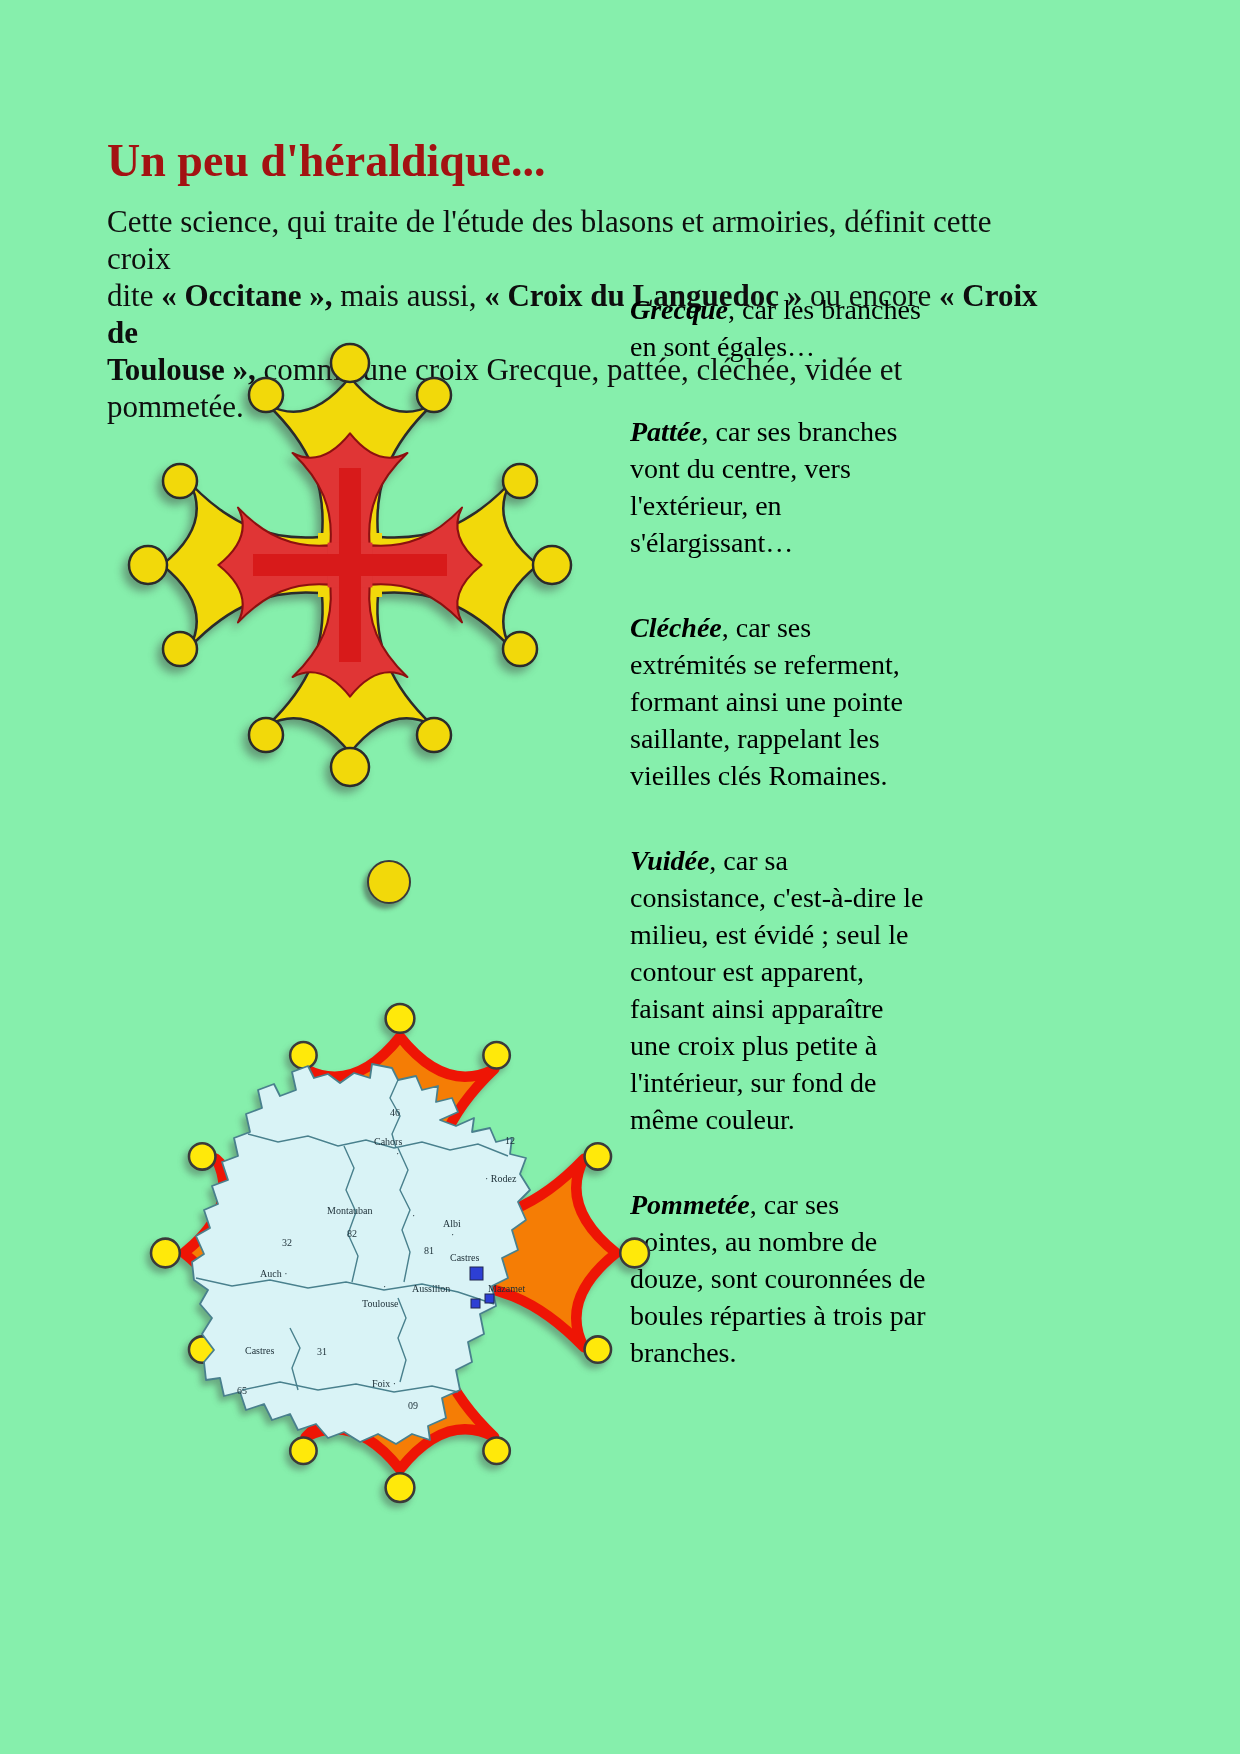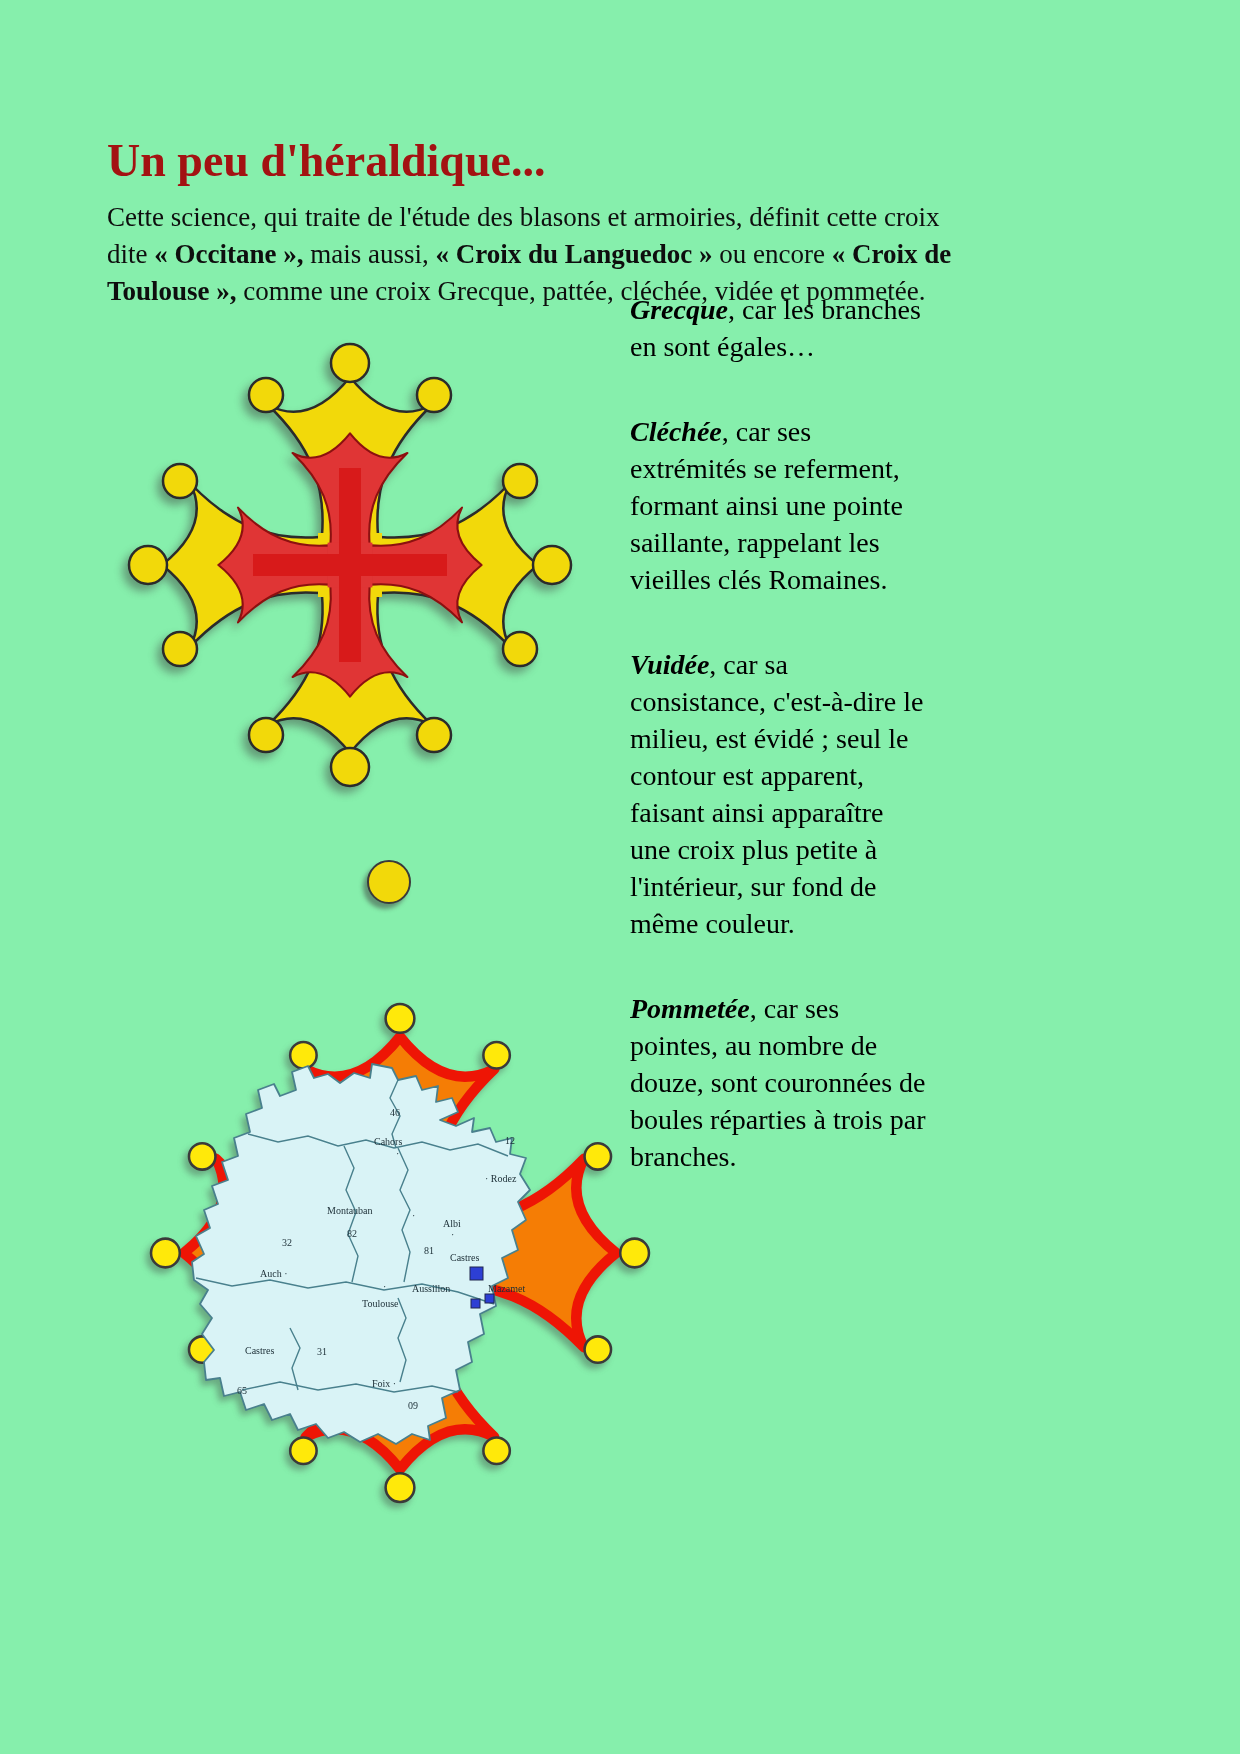--- a/index.html
+++ b/index.html
@@ -1,20 +1,20 @@
 <!DOCTYPE html>
 <html><head>
 <meta charset="utf-8">
 <style>
   html,body{margin:0;padding:0;background:#fff;}
   .page{position:relative;width:1240px;height:1754px;background:#86efac;
         font-family:"Liberation Serif",serif;overflow:hidden;}
   .title{position:absolute;left:107px;top:102px;font-size:46px;line-height:1.2;
          font-weight:bold;color:#a31212;}
-  .intro{position:absolute;left:107px;top:172px;width:935px;font-size:27px;
+  .intro{position:absolute;left:107px;top:172px;width:935px;font-size:31px;
          line-height:37px;color:#0e0e0e;white-space:pre-line;}
   .intro b{font-weight:bold;}
   .defs{position:absolute;left:622px;top:291px;width:385px;font-size:28px;
         line-height:37px;color:#000;}
   .def{margin:0 0 48px 8px;white-space:pre-line;}
   .def .term{font-weight:bold;font-style:italic;}
   .img1{position:absolute;left:115px;top:328px;width:470px;height:475px;}
   .img1 svg{filter:drop-shadow(-5px 6px 4px rgba(60,60,60,.45));}
   .img2{position:absolute;left:140px;top:868px;width:560px;height:660px;}
   .img2 > svg{position:absolute;left:0;top:0;
@@ -32,20 +32,24 @@
 
   <h1 class="title">Un peu d'héraldique...</h1>
 
   <p class="intro"><span>Cette science, qui traite de l'étude des blasons et armoiries, définit cette croix
 dite </span><b>« Occitane »,</b><span> mais aussi, </span><b>« Croix du Languedoc »</b><span> ou encore </span><b>« Croix de
 Toulouse »,</b><span> comme une croix Grecque, pattée, cléchée, vidée et pommetée.</span></p>
 
   <div class="defs">
     <p class="def"><span class="term">Grecque</span><span>, car les branches
 en sont égales…</span></p>
+    <p class="def"><span class="term">Pattée</span><span>, car ses branches
+vont du centre, vers
+l'extérieur, en
+s'élargissant…</span></p>
     <p class="def"><span class="term">Cléchée</span><span>, car ses
 extrémités se referment,
 formant ainsi une pointe
 saillante, rappelant les
 vieilles clés Romaines.</span></p>
     <p class="def"><span class="term">Vuidée</span><span>, car sa
 consistance, c'est-à-dire le
 milieu, est évidé ; seul le
 contour est apparent,
 faisant ainsi apparaître

